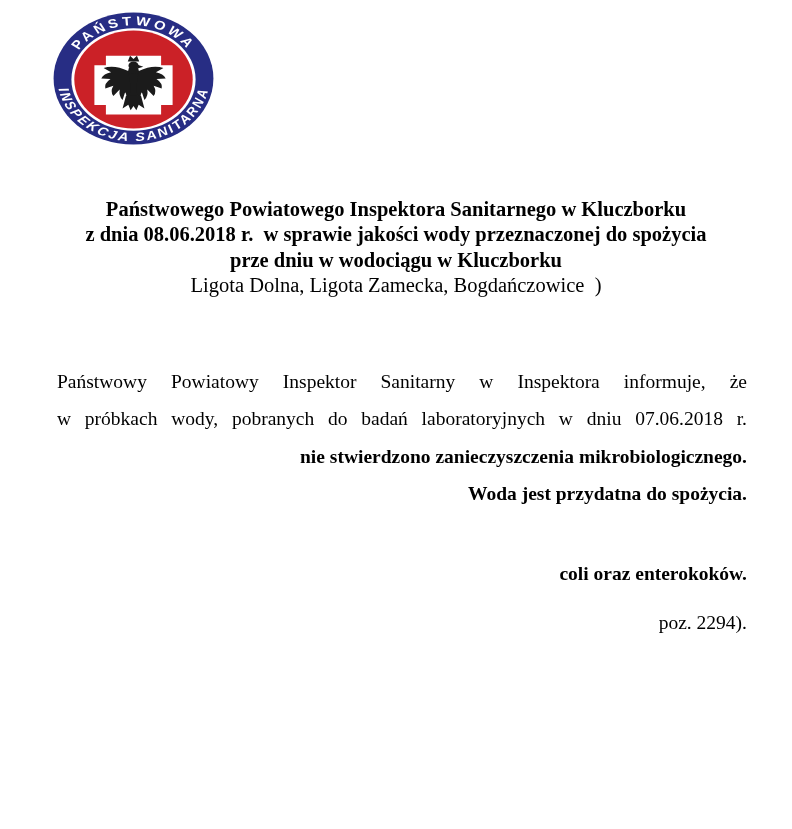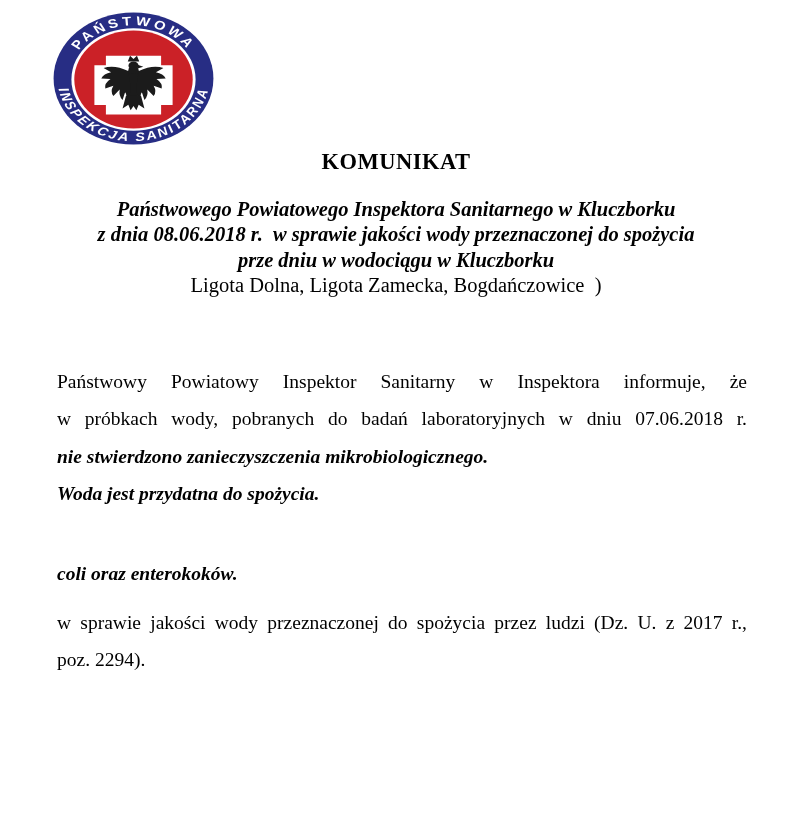--- a/index.html
+++ b/index.html
@@ -10,24 +10,24 @@
   .logo svg{display:block;width:100%;height:100%;}
   .ring-text{font-family:"Liberation Sans","DejaVu Sans",sans-serif;font-weight:bold;fill:#fff;}
   .ring-text-top{font-size:13px;letter-spacing:3px;}
   .ring-text-bottom{font-size:12.5px;letter-spacing:2px;font-style:italic;}
   
   .title{position:absolute;top:147px;left:0;right:0;text-align:center;
          font-size:22.5px;line-height:30px;font-weight:bold;letter-spacing:0.5px;}
   
   .subtitle{position:absolute;top:197px;left:0;right:0;}
   .sub-line{text-align:center;font-size:20.5px;line-height:25.3px;white-space:pre;}
-  .bold{font-weight:bold;font-style:italic;}
+  .bold{font-weight:bold;}
   
   .bodytext{position:absolute;top:363px;left:57px;width:690px;}
-  .line{font-size:19.5px;line-height:37.4px;}
+  .line{font-size:19.5px;line-height:37.4px;text-align:right;}
   .j{text-align:justify;text-align-last:justify;}
   .gap1{height:42px;}
   .gap2{height:12px;}
   .indent{padding-left:8px;}
 </style>
 </head>
 <body>
 
 <div class="page">
 
@@ -59,21 +59,20 @@
 
       <text class="ring-text ring-text-top">
         <textPath href="#arcTop" startOffset="50%" text-anchor="middle">PAŃSTWOWA</textPath>
       </text>
       <text class="ring-text ring-text-bottom">
         <textPath href="#arcBottom" startOffset="50%" text-anchor="middle">INSPEKCJA SANITARNA</textPath>
       </text>
     </svg>
   </div>
 
-  <div class="title">KOMUNIKAT</div>
 
   <div class="subtitle">
     <div class="sub-line bold">Państwowego Powiatowego Inspektora Sanitarnego w Kluczborku</div>
     <div class="sub-line bold">z dnia 08.06.2018 r.  w sprawie jakości wody przeznaczonej do spożycia</div>
     <div class="sub-line bold">prze dniu w wodociągu w Kluczborku</div>
     <div class="sub-line">Ligota Dolna, Ligota Zamecka, Bogdańczowice  )</div>
   </div>
 
   <div class="bodytext">
 
@@ -86,18 +85,17 @@
 
     <div class="gap1"></div>
 
     <div>
       <div class="line bold">coli oraz enterokoków.</div>
     </div>
 
     <div class="gap2"></div>
 
     <div>
-      <div class="line j">w sprawie jakości wody przeznaczonej do spożycia przez ludzi (Dz. U. z 2017 r.,</div>
       <div class="line">poz. 2294).</div>
     </div>
 
   </div>
 </div>
 
 </body></html>

